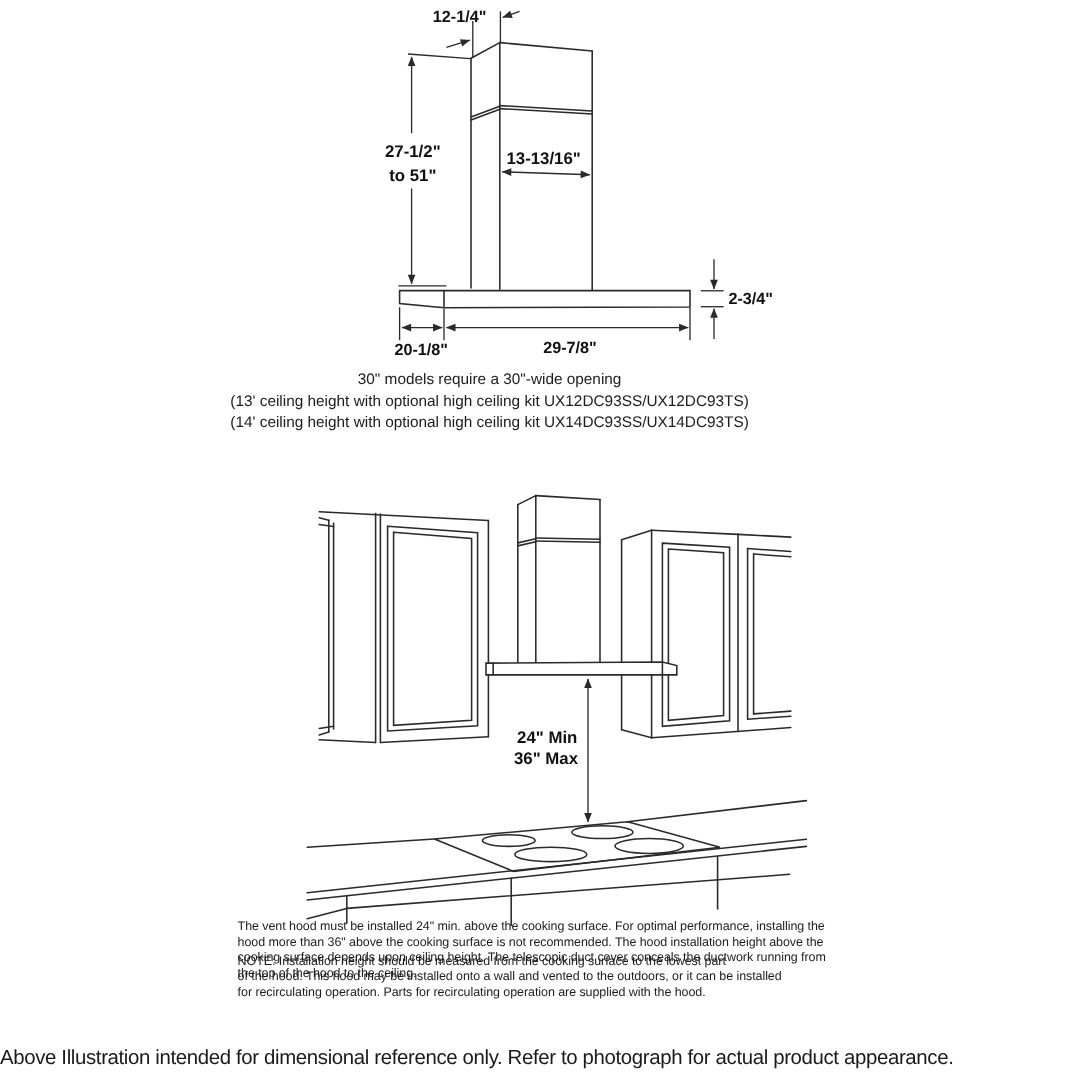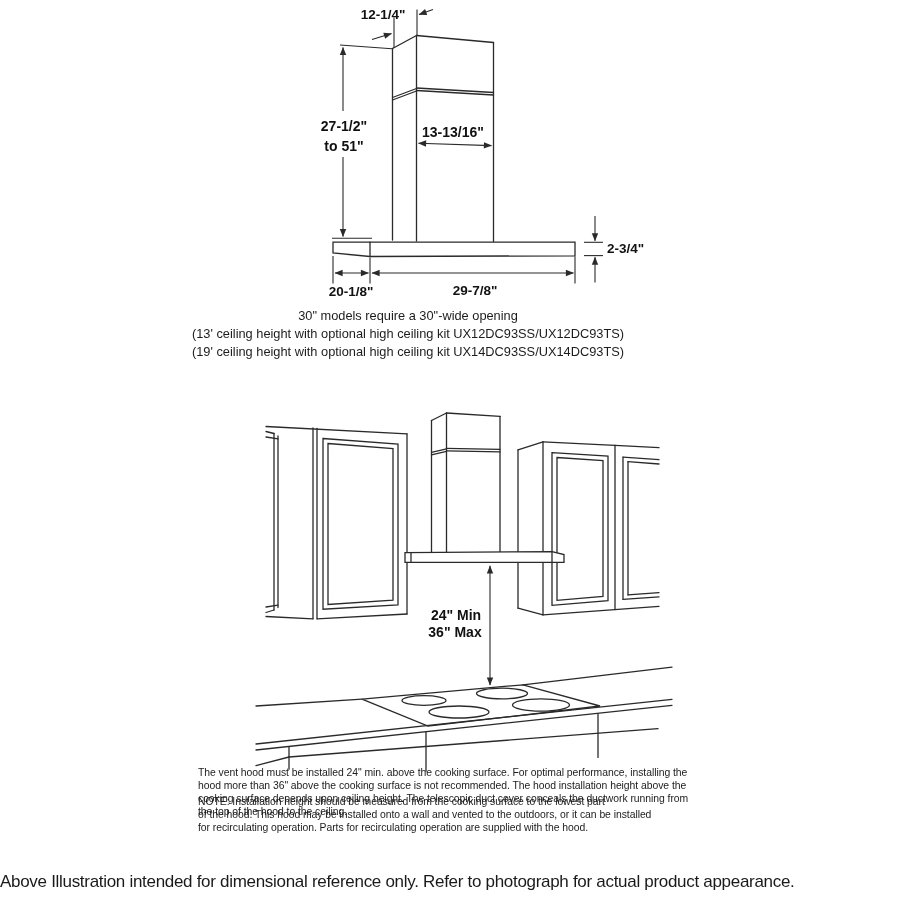--- a/index.html
+++ b/index.html
@@ -156,21 +156,21 @@
 
     <path d="M490,565.8 L490,685" stroke="#2a2a2a" stroke-width="1.1" fill="none" marker-start="url(#ah)" marker-end="url(#ah)"></path>
 
     <text class="dimtext" x="456" y="619.5" font-size="14" text-anchor="middle">24" Min</text>
     <text class="dimtext" x="455" y="636.5" font-size="14" text-anchor="middle">36" Max</text>
   </svg>
 
   <div class="notes">
     <div>30" models require a 30"-wide opening</div>
     <div>(13' ceiling height with optional high ceiling kit UX12DC93SS/UX12DC93TS)</div>
-    <div>(19' ceiling height with optional high ceiling kit UX14DC93SS/UX14DC93TS)</div>
+    <div>(14' ceiling height with optional high ceiling kit UX14DC93SS/UX14DC93TS)</div>
   </div>
 
   <div class="para" id="install-paragraph">The vent hood must be installed 24" min. above the cooking surface. For optimal performance, installing the
 hood more than 36" above the cooking surface is not recommended. The hood installation height above the
 cooking surface depends upon ceiling height. The telescopic duct cover conceals the ductwork running from
 the top of the hood to the ceiling.</div>
 
   <div class="para" id="note-paragraph">NOTE: Installation height should be measured from the cooking surface to the lowest part
 of the hood. This hood may be installed onto a wall and vented to the outdoors, or it can be installed
 for recirculating operation. Parts for recirculating operation are supplied with the hood.</div>

